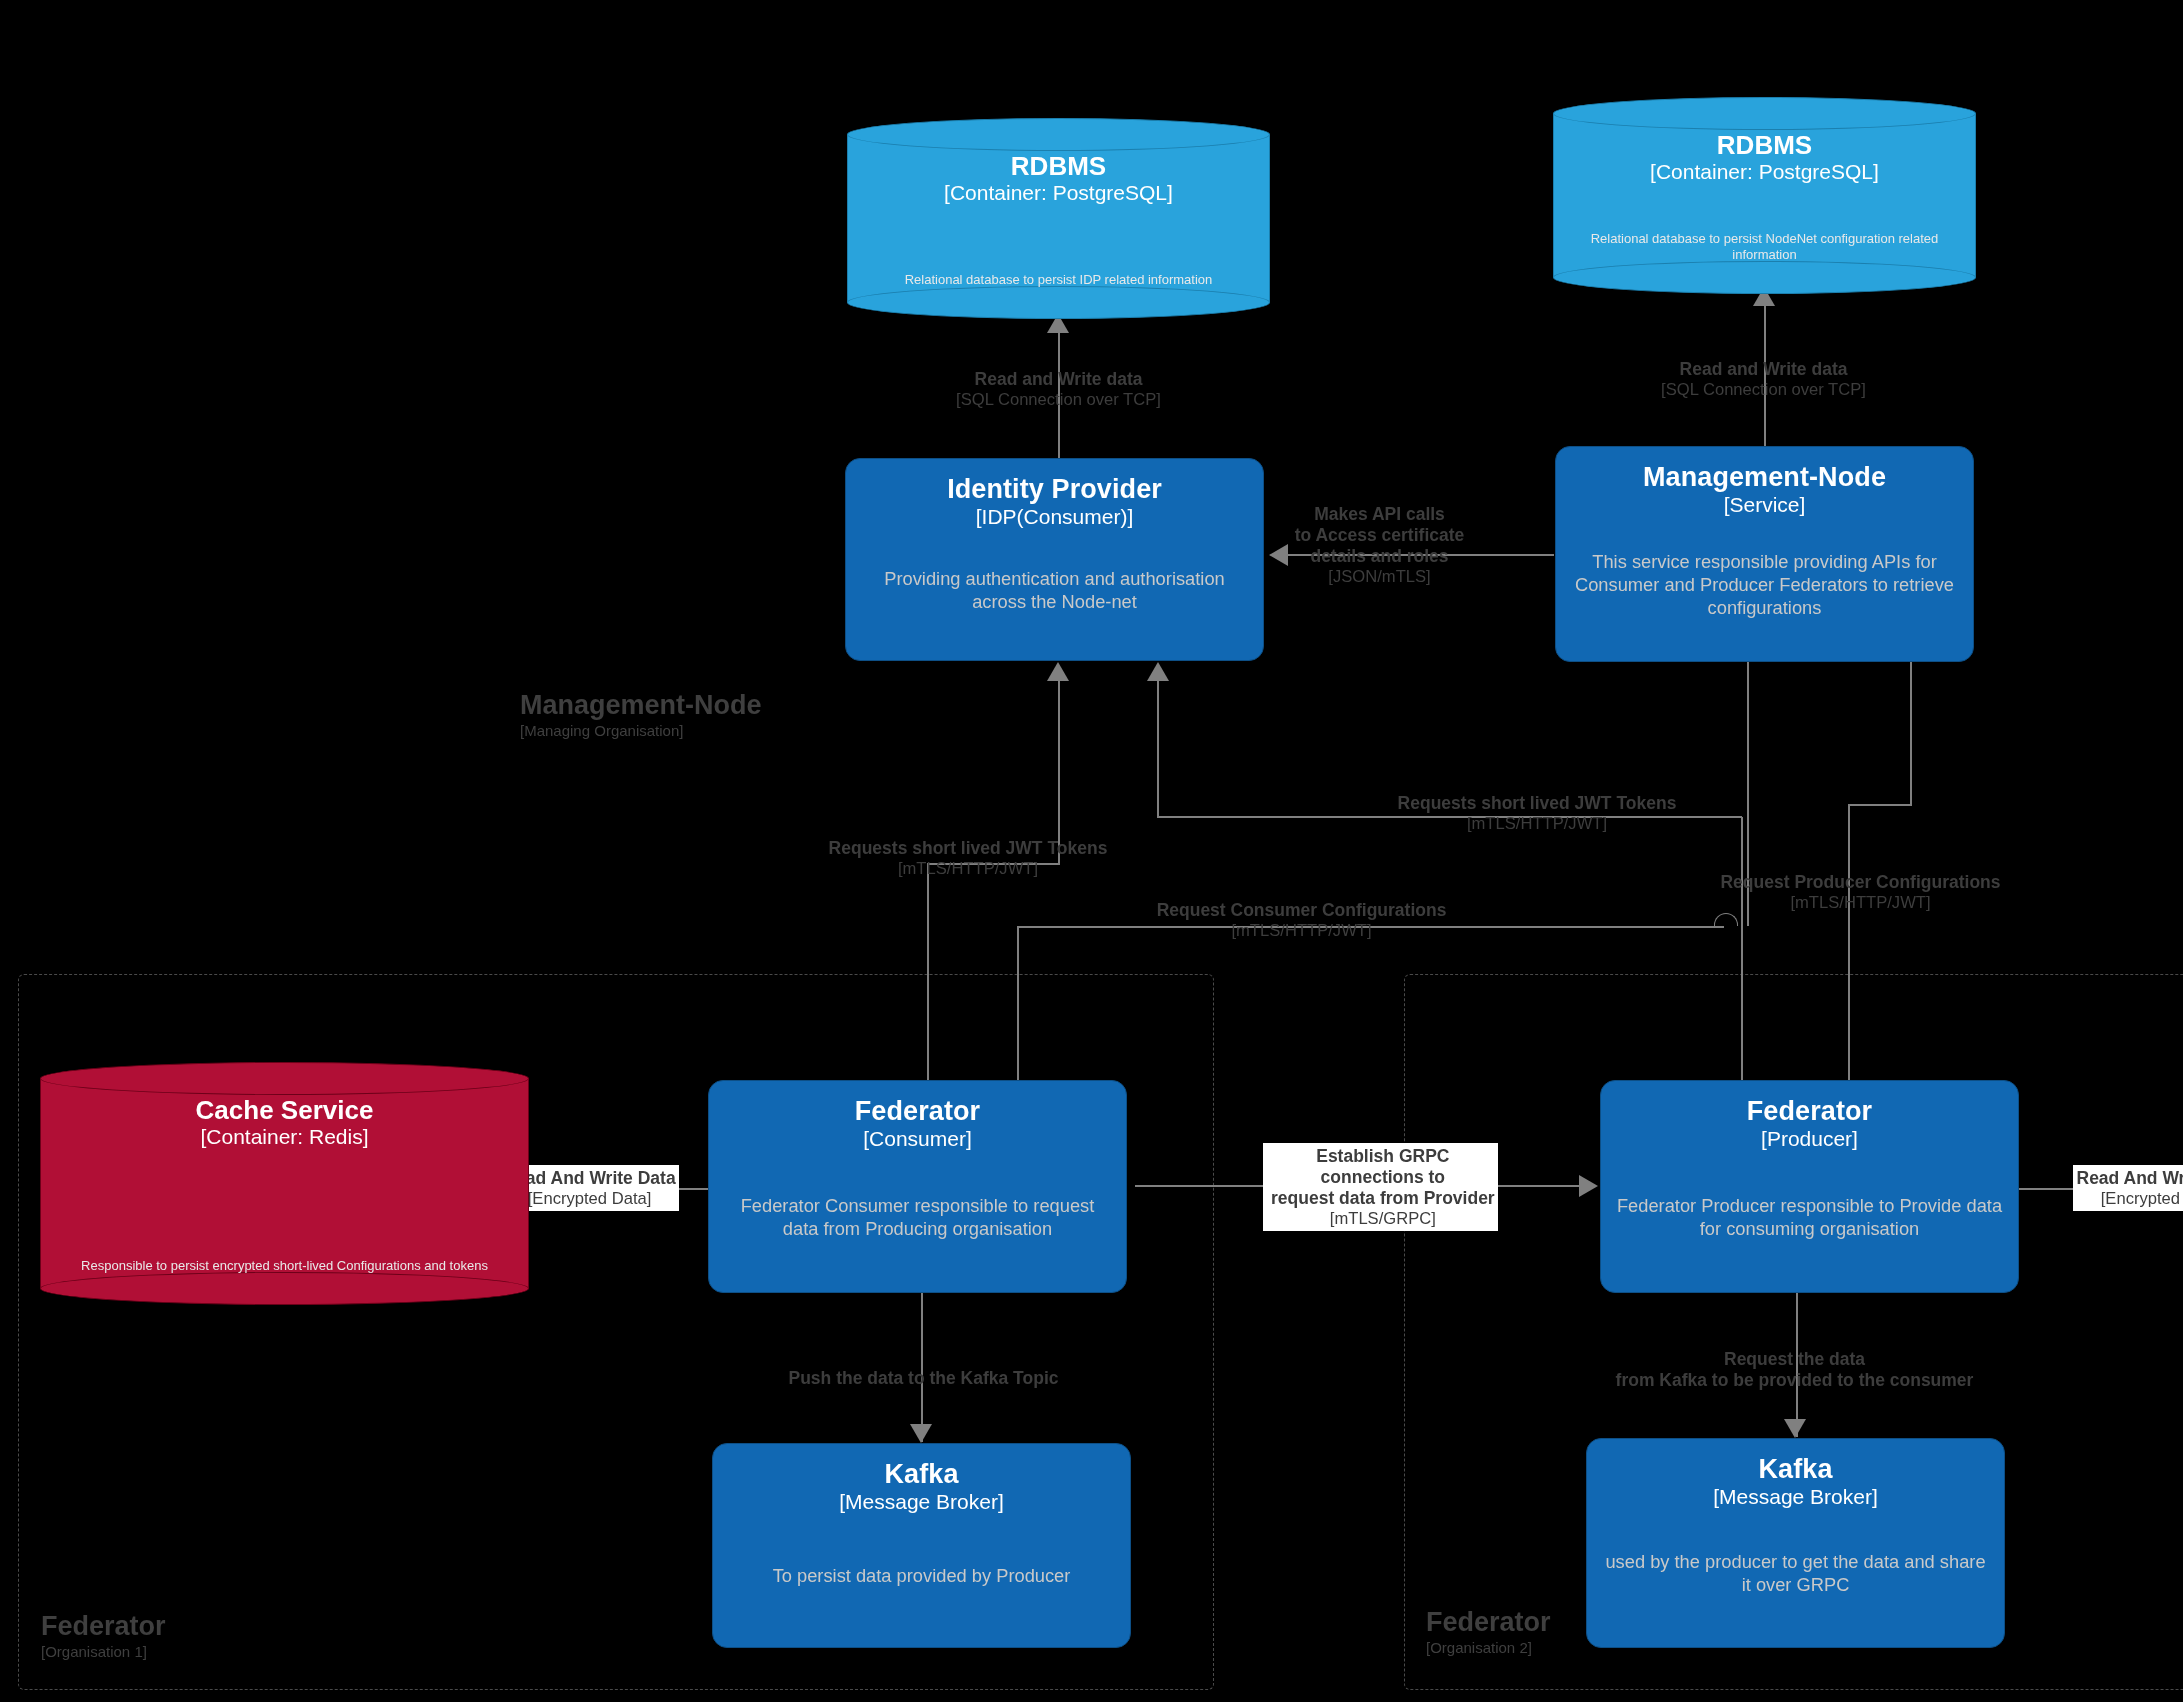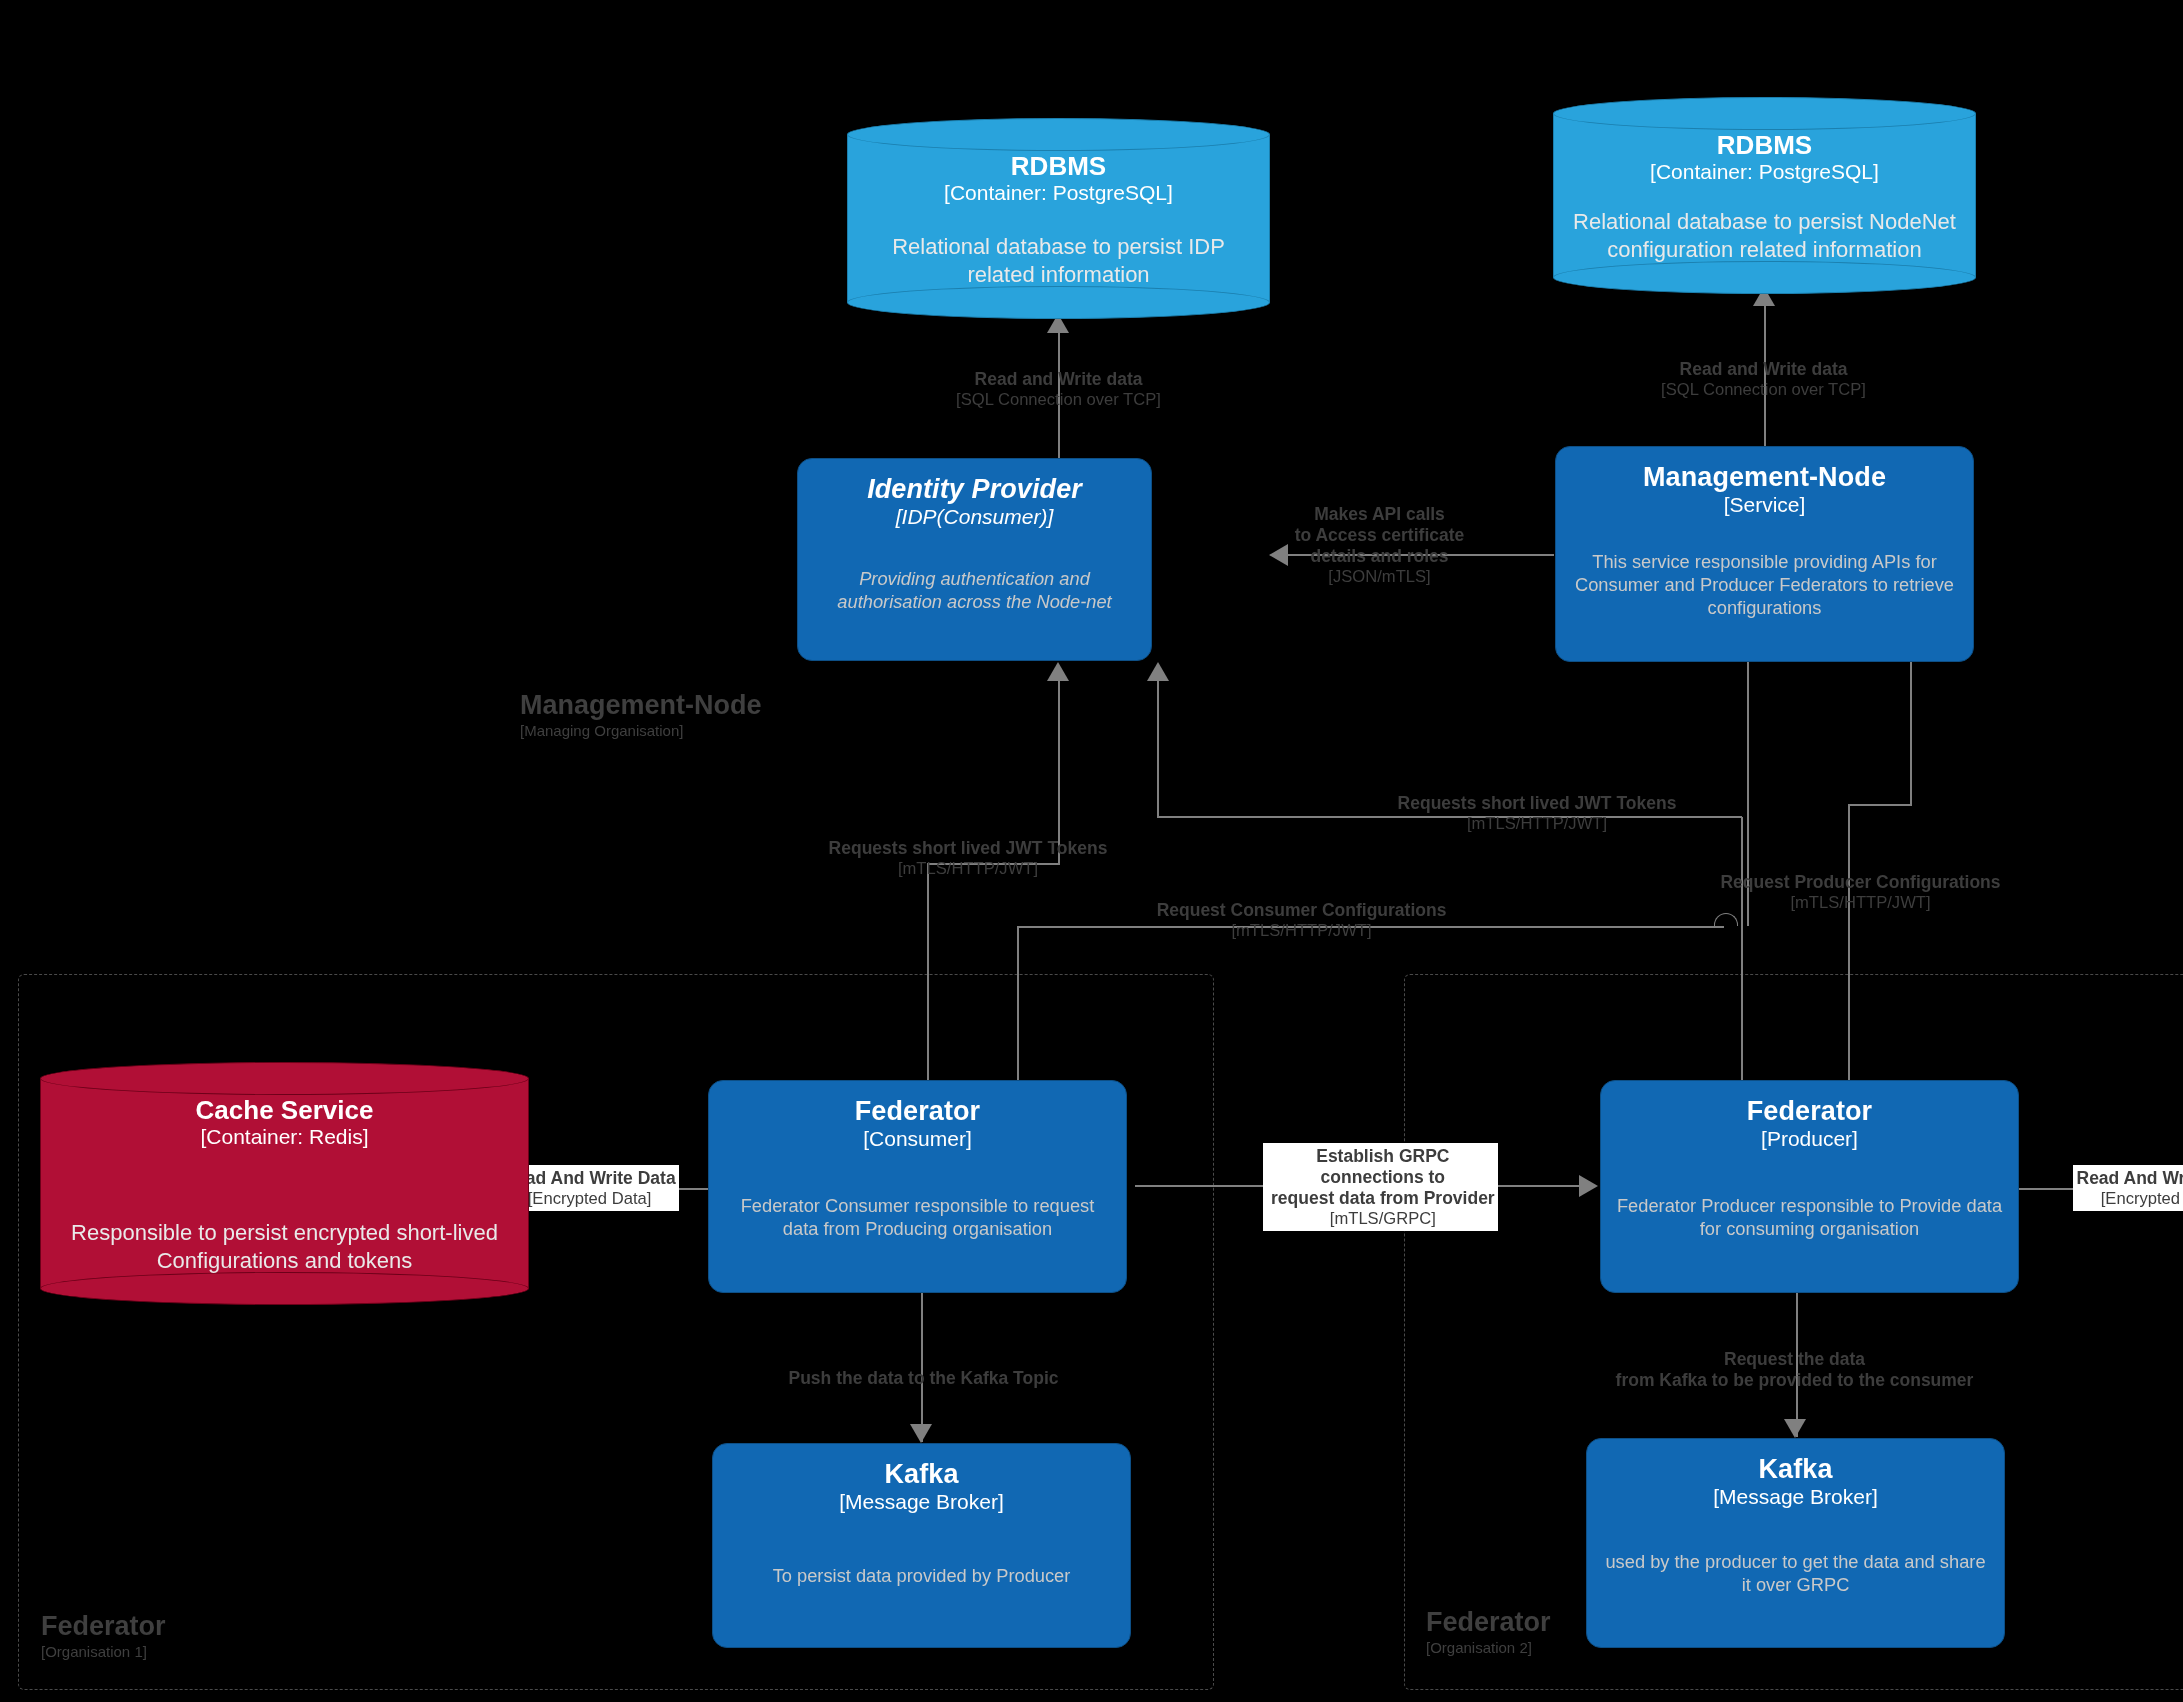--- a/index.html
+++ b/index.html
@@ -26,21 +26,21 @@
   .cyl .cyl-body{position:absolute;left:0;right:0;top:16.6px;bottom:16.6px;background:var(--c);
                  border-left:1.3px solid var(--cb);border-right:1.3px solid var(--cb);}
   .cyl .cyl-top{position:absolute;left:0;right:0;top:0;height:33px;background:var(--c);
                 border:1.3px solid var(--cb);border-radius:50%/50%;box-sizing:border-box;}
   .cyl .cyl-bot{position:absolute;left:0;right:0;bottom:0;height:33px;background:var(--c);
                 border:1.3px solid var(--cb);border-radius:50%/50%;box-sizing:border-box;}
   .cyl .cyl-txt{position:absolute;left:0;right:0;top:28px;bottom:22px;display:flex;flex-direction:column;
                 align-items:center;justify-content:flex-start;padding:6.1px 17.5px;box-sizing:border-box;}
   .cyl .c-title{color:#ffffff;font-weight:bold;font-size:26px;line-height:1.1;}
   .cyl .c-tech{color:#ffffff;font-size:21px;line-height:1.18;}
-  .cyl .c-desc{color:#e9e9e9;font-size:22px;line-height:1.26;margin-top:auto;margin-bottom:2.6px;}
+  .cyl .c-desc{color:#e9e9e9;font-size:13px;line-height:1.26;margin-top:auto;margin-bottom:2.6px;}
 
   
   .ln{position:absolute;background:#808080;}
   .lnv{width:1.7px;}
   .lnh{height:1.7px;}
   .arw{position:absolute;width:0;height:0;}
   .arw-up{border-left:11.4px solid transparent;border-right:11.4px solid transparent;border-bottom:19px solid #808080;}
   .arw-down{border-left:11.4px solid transparent;border-right:11.4px solid transparent;border-top:19px solid #808080;}
   .arw-left{border-top:11.4px solid transparent;border-bottom:11.4px solid transparent;border-right:19px solid #808080;}
   .arw-right{border-top:11.4px solid transparent;border-bottom:11.4px solid transparent;border-left:19px solid #808080;}
@@ -198,21 +198,21 @@
     <div class="cyl-body"></div>
     <div class="cyl-top"></div>
     <div class="cyl-bot"></div>
     <div class="cyl-txt">
       <div class="c-title">Cache Service</div>
       <div class="c-tech">[Container: Redis]</div>
       <div class="c-desc">Responsible to persist encrypted short-lived Configurations and tokens</div>
     </div>
   </div>
 
-  <div class="node" style="left:797px;top:458px;width:355px;height:203px;font-style:italic;">
+  <div class="node" style="left:845px;top:458px;width:419px;height:203px;">
     <div class="n-title">Identity Provider</div>
     <div class="n-tech">[IDP(Consumer)]</div>
     <div class="n-desc">Providing authentication and authorisation across the Node-net</div>
   </div>
 
   <div class="node" style="left:1555px;top:446px;width:419px;height:216px;">
     <div class="n-title">Management-Node</div>
     <div class="n-tech">[Service]</div>
     <div class="n-desc">This service responsible providing APIs for Consumer and Producer Federators to retrieve configurations</div>
   </div>

